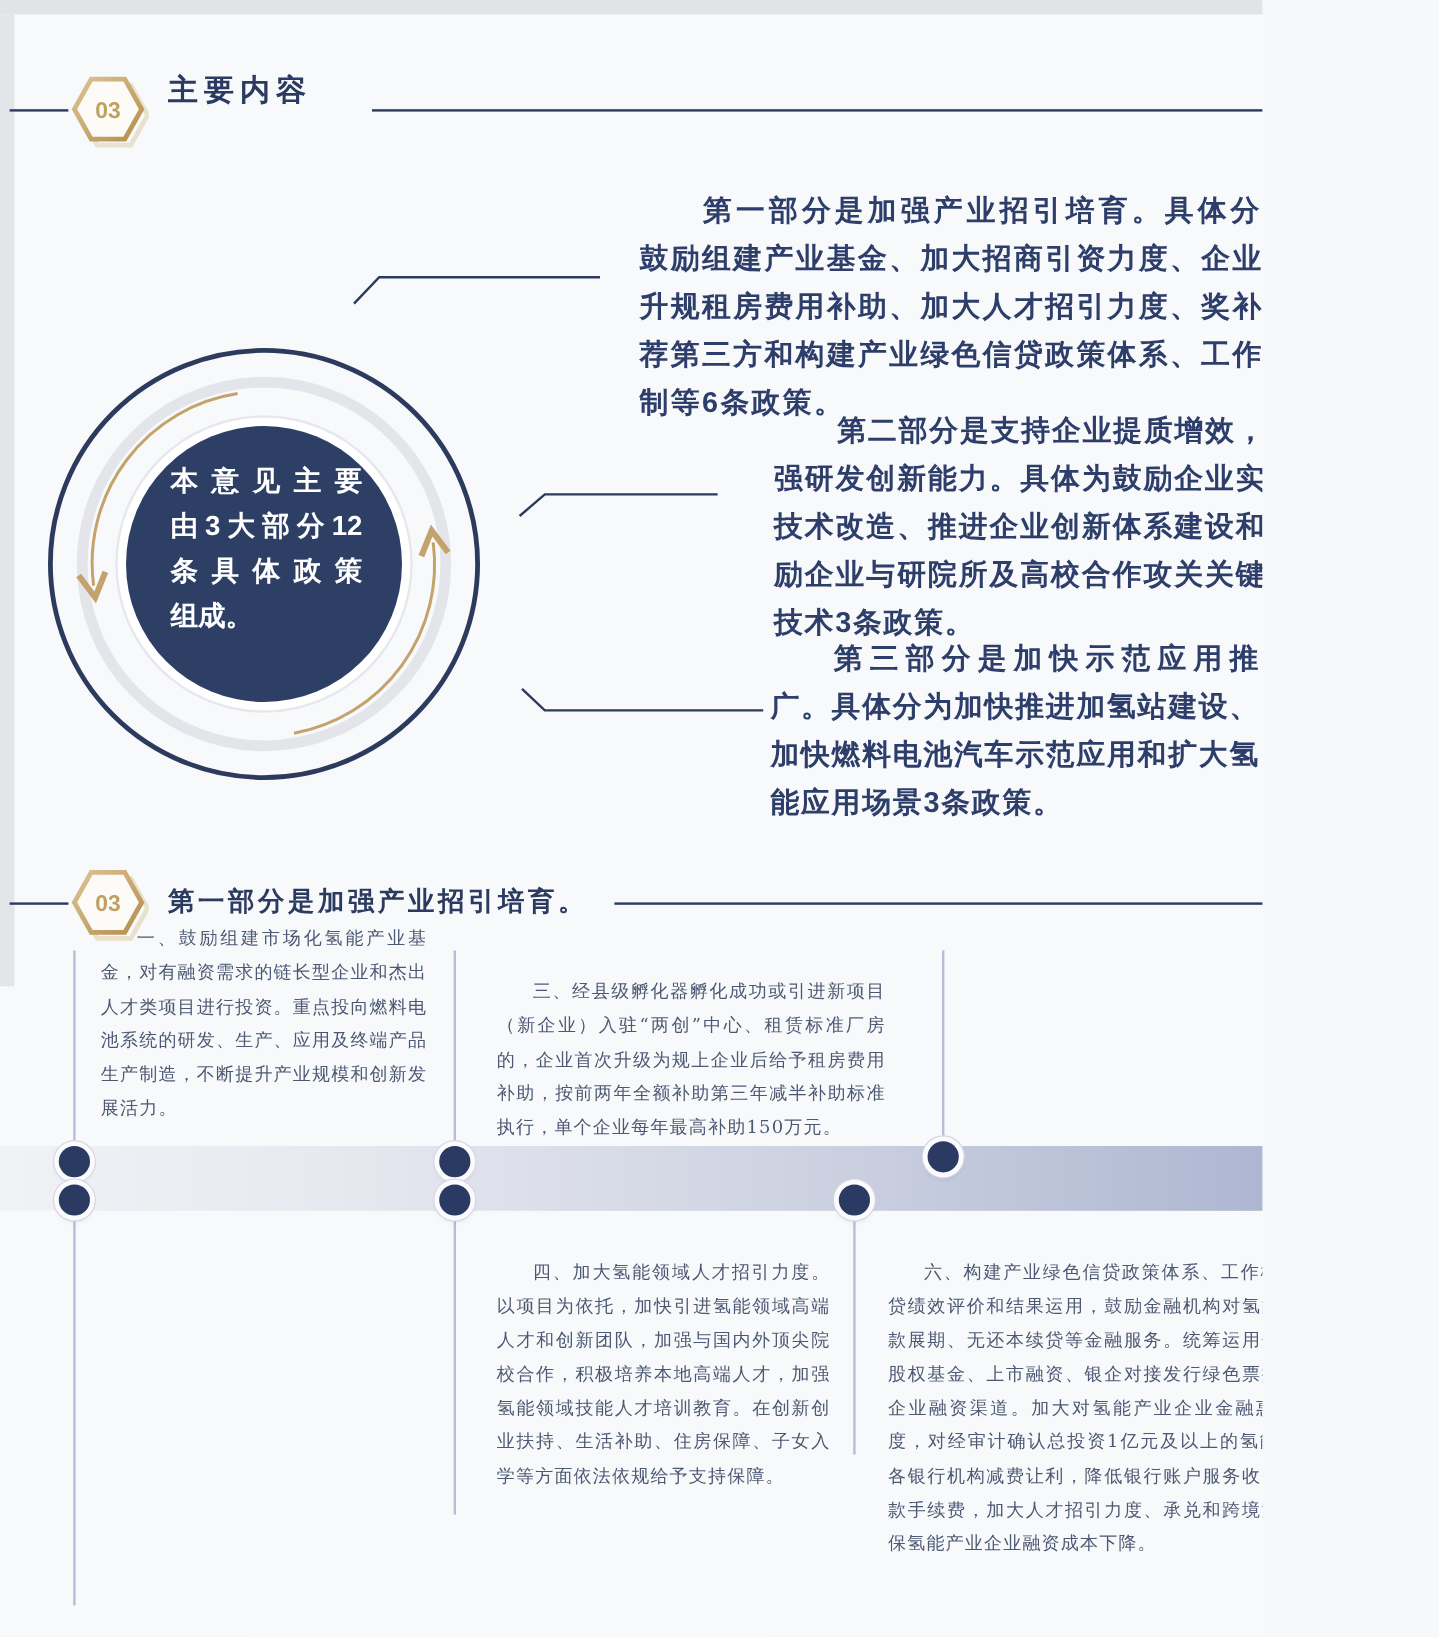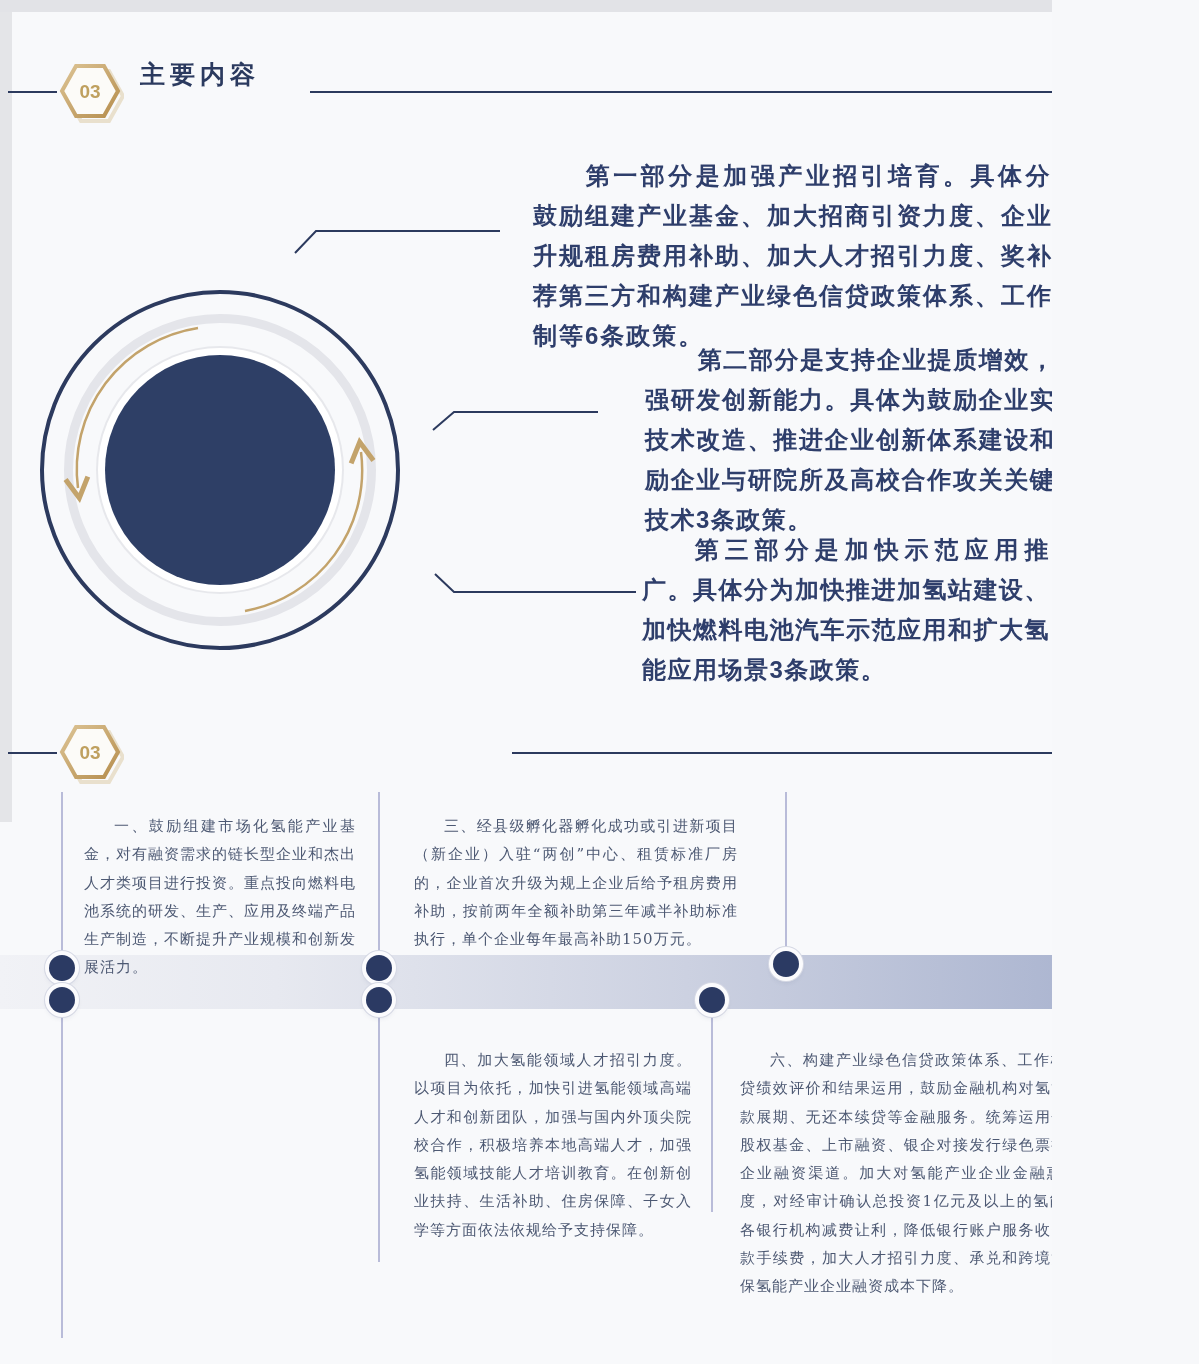--- a/index.html
+++ b/index.html
@@ -42,21 +42,21 @@
   .band{left:0;top:955px;width:1108px;height:54px;
         background:linear-gradient(90deg,#f1f2f6 0%,#e7e9f0 25%,#ccd1e1 62%,#a9b3cf 100%);}
   .arrow-head{left:1106px;top:902px;width:0;height:0;
               border-top:80px solid transparent;border-bottom:80px solid transparent;
               border-left:88px solid #a9b3cf;}
   .dot{width:26px;height:26px;border-radius:50%;background:#2b3a63;
        box-shadow:0 0 0 4px #fbfbfd,0 0 0 5px #d5d8e4,0 3px 6px rgba(40,50,90,.25);}
 
   .policy{color:#4d5973;font-size:15px;line-height:28.3px;letter-spacing:1px;
           text-align:justify;text-indent:2em;font-family:"DejaVu Serif","Liberation Serif",serif;}
-  .it1{left:84px;top:812px;width:272px;}
+  .it1{left:84px;top:768px;width:272px;}
   .it3{left:414px;top:812px;width:324px;}
   .it5{left:820px;top:812px;width:300px;}
   .it2{left:84px;top:1046px;width:272px;}
   .it4{left:414px;top:1046px;width:278px;}
   .it6{left:740px;top:1046px;width:442px;}
 </style>
 </head>
 <body>
 
 <div class="page">
@@ -87,34 +87,41 @@
     <svg width="360" height="360" viewBox="0 0 360 360" style="position:absolute;left:0;top:0;">
       <defs>
         <marker id="arrG" markerWidth="12" markerHeight="12" refX="6" refY="6" orient="auto">
           <path d="M2,1.5 L10,6 L2,10.5" fill="none" stroke="#c3a36b" stroke-width="2"></path>
         </marker>
       </defs>
       <path d="M 158 38 A 143 143 0 0 0 38 198" fill="none" stroke="#c3a36b" stroke-width="2.5" marker-end="url(#arrG)"></path>
       <path d="M 205 321 A 143 143 0 0 0 321 162" fill="none" stroke="#c3a36b" stroke-width="2.5" marker-end="url(#arrG)"></path>
     </svg>
     <div class="inner-circle"></div>
+    <div class="circle-text">
+      <div class="jline">本意见主要</div>
+      <div class="jline">由3大部分12</div>
+      <div class="jline">条具体政策</div>
+      <div class="lline">组成。</div>
+    </div>
   </div>
 
   <div class="abs para p1">第一部分是加强产业招引培育。具体分为鼓励组建产业基金、加大招商引资力度、企业小升规租房费用补助、加大人才招引力度、奖补引荐第三方和构建产业绿色信贷政策体系、工作机制等6条政策。</div>
   <div class="abs para p2">第二部分是支持企业提质增效，增强研发创新能力。具体为鼓励企业实施技术改造、推进企业创新体系建设和鼓励企业与研院所及高校合作攻关关键性技术3条政策。</div>
   <div class="abs para p3">第三部分是加快示范应用推广。具体分为加快推进加氢站建设、加快燃料电池汽车示范应用和扩大氢能应用场景3条政策。</div>
 
   <div class="abs hline" style="left:8px;top:752px;width:49px;"></div>
   <div class="abs badge" style="left:58px;top:720px;">
     <svg width="66" height="66" viewBox="0 0 66 66">
       <polygon points="9,37 23,12 51,12 65,37 51,62 23,62" fill="none" stroke="#e9e0cd" stroke-width="4"></polygon>
       <polygon points="4,32 18,7 46,7 60,32 46,57 18,57" fill="#fcfbf8" stroke="url(#gold1)" stroke-width="4"></polygon>
       <text x="32" y="39" text-anchor="middle" font-size="19" font-weight="bold" fill="#bfa05f" font-family="Liberation Sans, sans-serif">03</text>
     </svg>
   </div>
+  <div class="abs h2-title">第一部分是加强产业招引培育。</div>
   <div class="abs hline" style="left:512px;top:752px;width:680px;"></div>
 
   <svg class="abs lines" width="1199" height="1364" viewBox="0 0 1199 1364">
 
     <polyline points="295,253 316,231 500,231" fill="none" stroke="#2c3a5e" stroke-width="2"></polyline>
     <polyline points="433,430 454,412 598,412" fill="none" stroke="#2c3a5e" stroke-width="2"></polyline>
     <polyline points="435,574 454,592 636,592" fill="none" stroke="#2c3a5e" stroke-width="2"></polyline>
 
     <line x1="62" y1="792" x2="62" y2="956" stroke="#b9bcd9" stroke-width="2"></line>
     <line x1="62" y1="1012" x2="62" y2="1338" stroke="#b9bcd9" stroke-width="2"></line>

